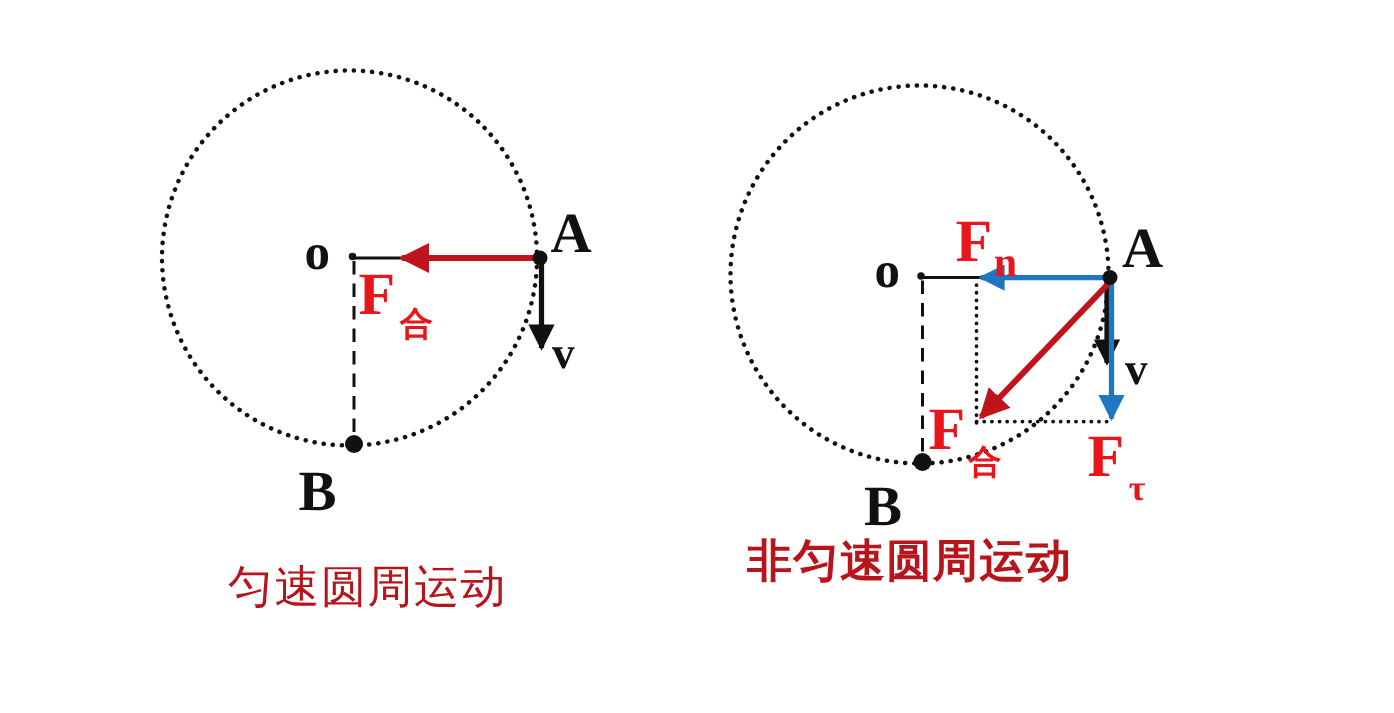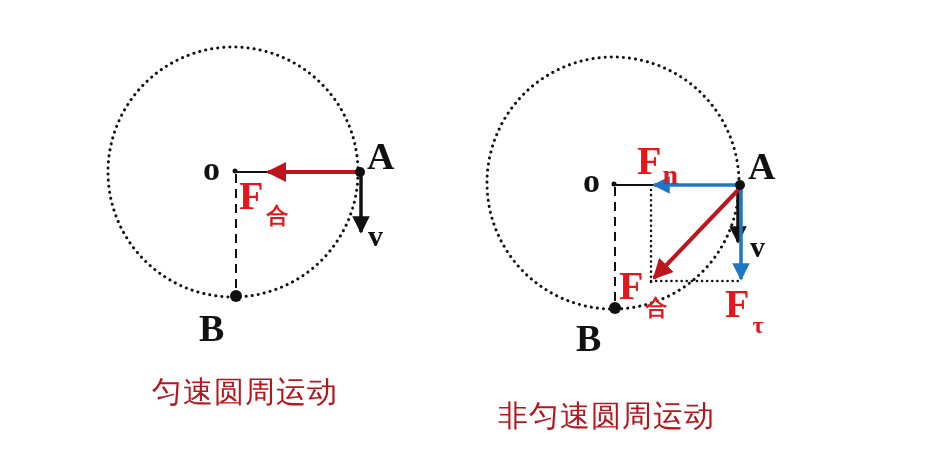--- a/index.html
+++ b/index.html
@@ -80,13 +80,13 @@
   <span class="lbl red" style="position:relative;font-size:40px;">F</span><span class="lbl red" style="position:relative;top:10px;left:1px;font-size:28px;">n</span>
 </div>
 <div style="position:absolute;left:619px;top:266px;">
   <span class="lbl red" style="position:relative;font-size:40px;">F</span><span class="lbl red sub" style="position:relative;top:16px;left:2px;font-size:22px;">合</span>
 </div>
 <div style="position:absolute;left:725px;top:284px;">
   <span class="lbl red" style="position:relative;font-size:40px;">F</span><span class="lbl red" style="position:relative;top:16px;left:3px;font-size:24px;">τ</span>
 </div>
 
 <div class="caption" style="left:152px;top:377px;">匀速圆周运动</div>
-<div class="caption" style="left:498px;top:401px;">非匀速圆周运动</div>
+<div class="caption" style="left:498px;top:360px;font-weight:bold;">非匀速圆周运动</div>
 
 </body></html>

